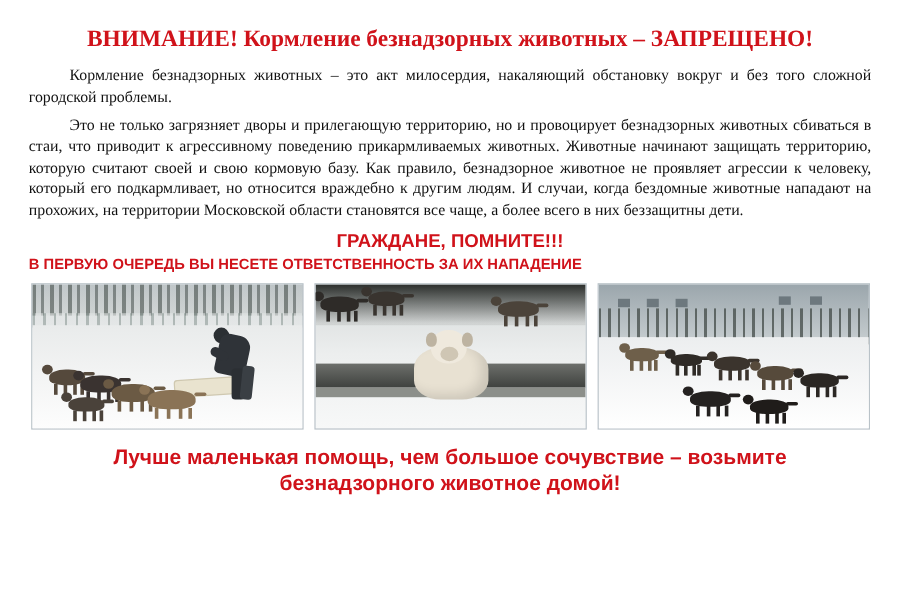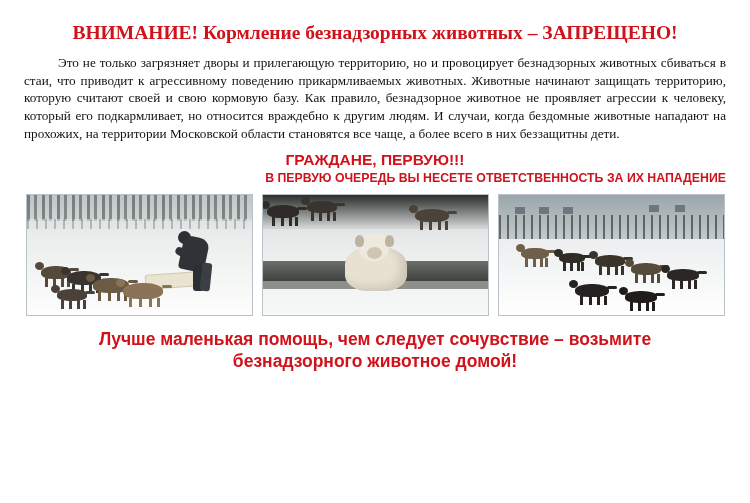--- a/index.html
+++ b/index.html
@@ -52,21 +52,21 @@
     font-size: 15.5px;
     text-align: center;
     margin-top: 9px;
     margin-bottom: 2px;
   }
   .subline {
     color: #d0121a;
     font-family: "Liberation Sans", sans-serif;
     font-weight: bold;
     font-size: 12.3px;
-    text-align: right;
+    text-align: left;
     margin-bottom: 9px;
   }
   .photos {
     display: flex;
     gap: 9px;
     justify-content: center;
     margin: 0 auto;
     width: 700px;
   }
   .photo {
@@ -211,24 +211,25 @@
   .footer .l2 { font-size: 17.5px; }
 </style>
 </head>
 <body>
 
 <div class="poster">
 
   <div class="headline">ВНИМАНИЕ! Кормление безнадзорных животных – ЗАПРЕЩЕНО!</div>
 
   <div class="body-text">
+    <p class="block2">Кормление безнадзорных животных – это акт милосердия, накаляющий обстановку вокруг и без того сложной городской проблемы.</p>
     <p class="block3">Это не только загрязняет дворы и прилегающую территорию, но и провоцирует безнадзорных животных сбиваться в стаи, что приводит к агрессивному поведению прикармливаемых животных. Животные начинают защищать территорию, которую считают своей и свою кормовую базу. Как правило, безнадзорное животное не проявляет агрессии к человеку, который его подкармливает, но относится враждебно к другим людям. И случаи, когда бездомные животные нападают на прохожих, на территории Московской области становятся все чаще, а более всего в них беззащитны дети.</p>
   </div>
 
-  <div class="citizens">ГРАЖДАНЕ, ПЕРВУЮ!!!</div>
+  <div class="citizens">ГРАЖДАНЕ, ПОМНИТЕ!!!</div>
   <div class="subline">В ПЕРВУЮ ОЧЕРЕДЬ ВЫ НЕСЕТЕ ОТВЕТСТВЕННОСТЬ ЗА ИХ НАПАДЕНИЕ</div>
 
   <div class="photos">
 
     <div class="photo p1">
       <div class="treeline"></div>
       <div class="fence"></div>
       <div class="ground"></div>
       <div class="sled"></div>
       <div class="person">
@@ -380,17 +381,17 @@
         <div class="l1" style="left:5px;"></div>
           <div class="l2" style="left:13px;"></div>
         <div class="l3" style="left:21px;"></div>
           <div class="l4" style="left:27px;"></div>
       </div>
     </div>
 
   </div>
 
   <div class="footer">
-    <div class="l1">Лучше маленькая помощь, чем следует сочувствие – возьмите</div>
+    <div class="l1">Лучше маленькая помощь, чем большое сочувствие – возьмите</div>
     <div class="l2">безнадзорного животное домой!</div>
   </div>
 
 </div>
 
 </body></html>

